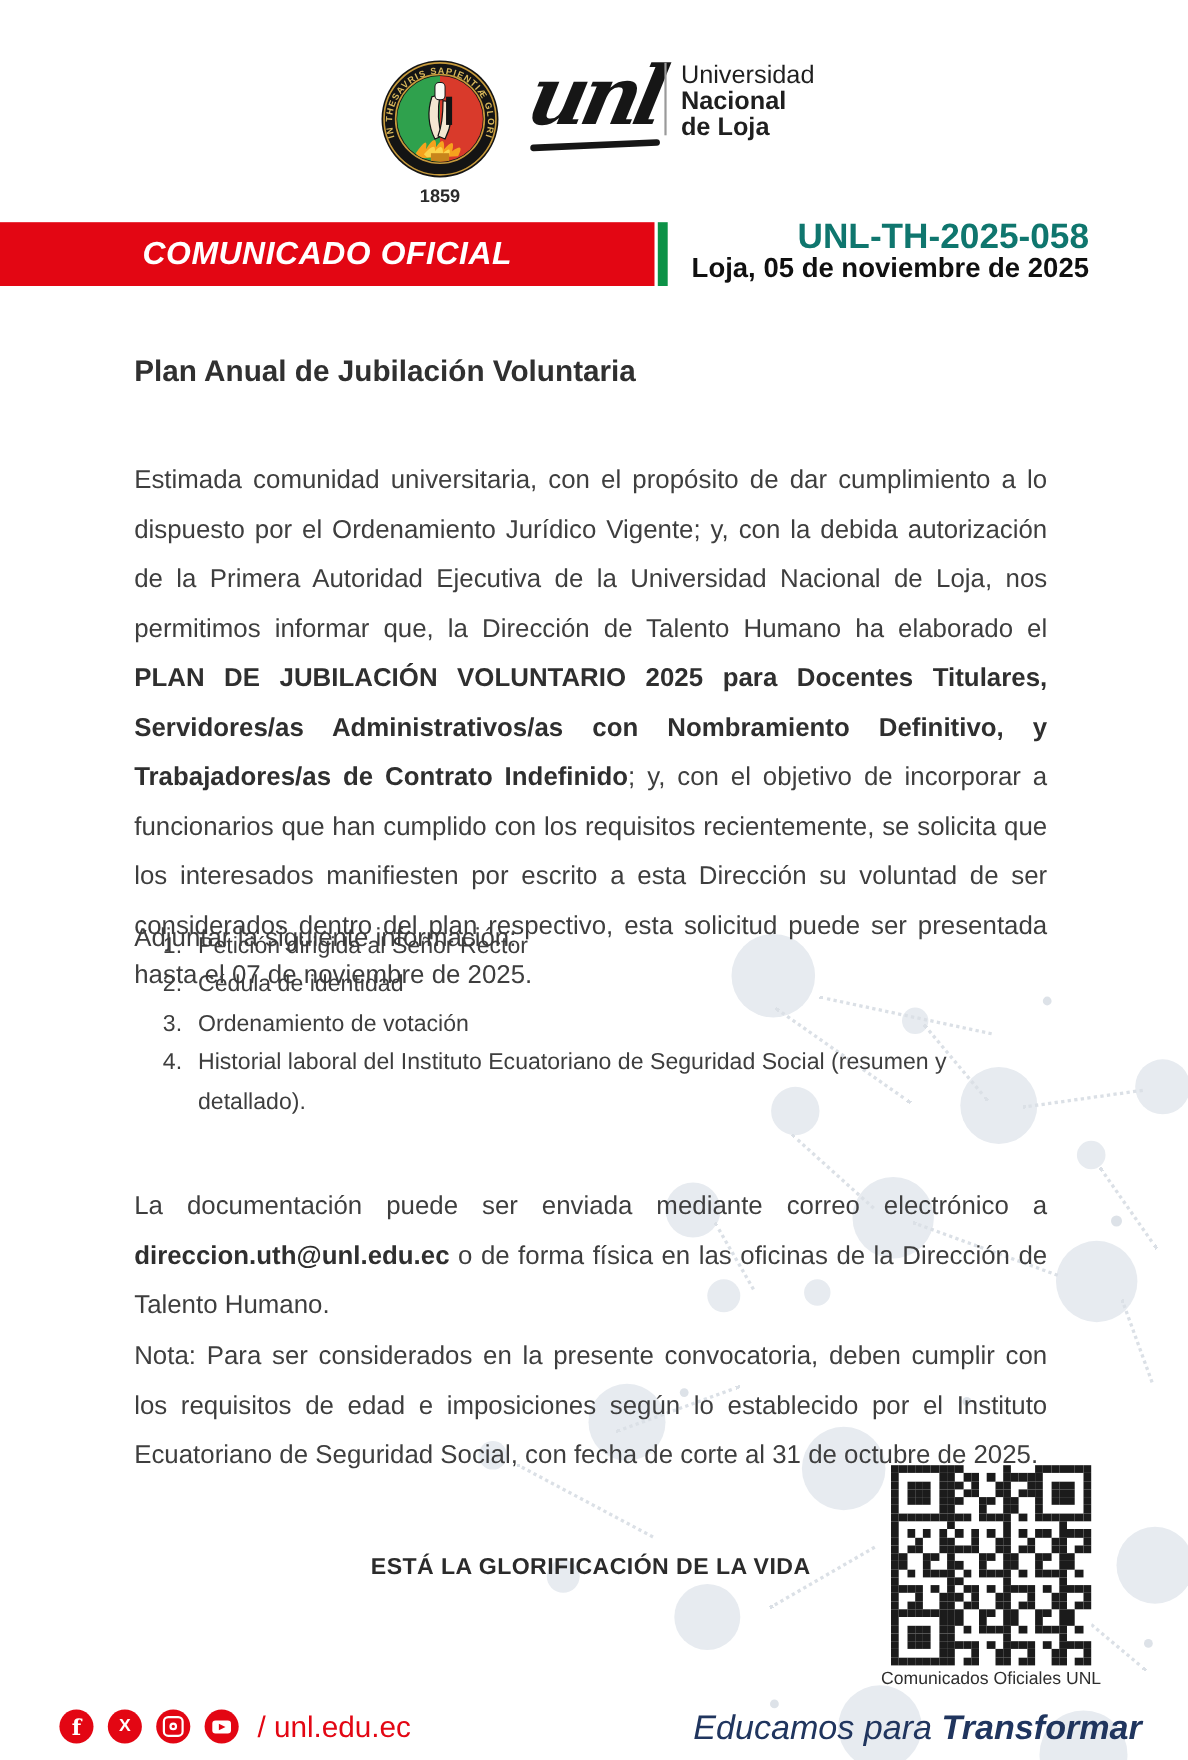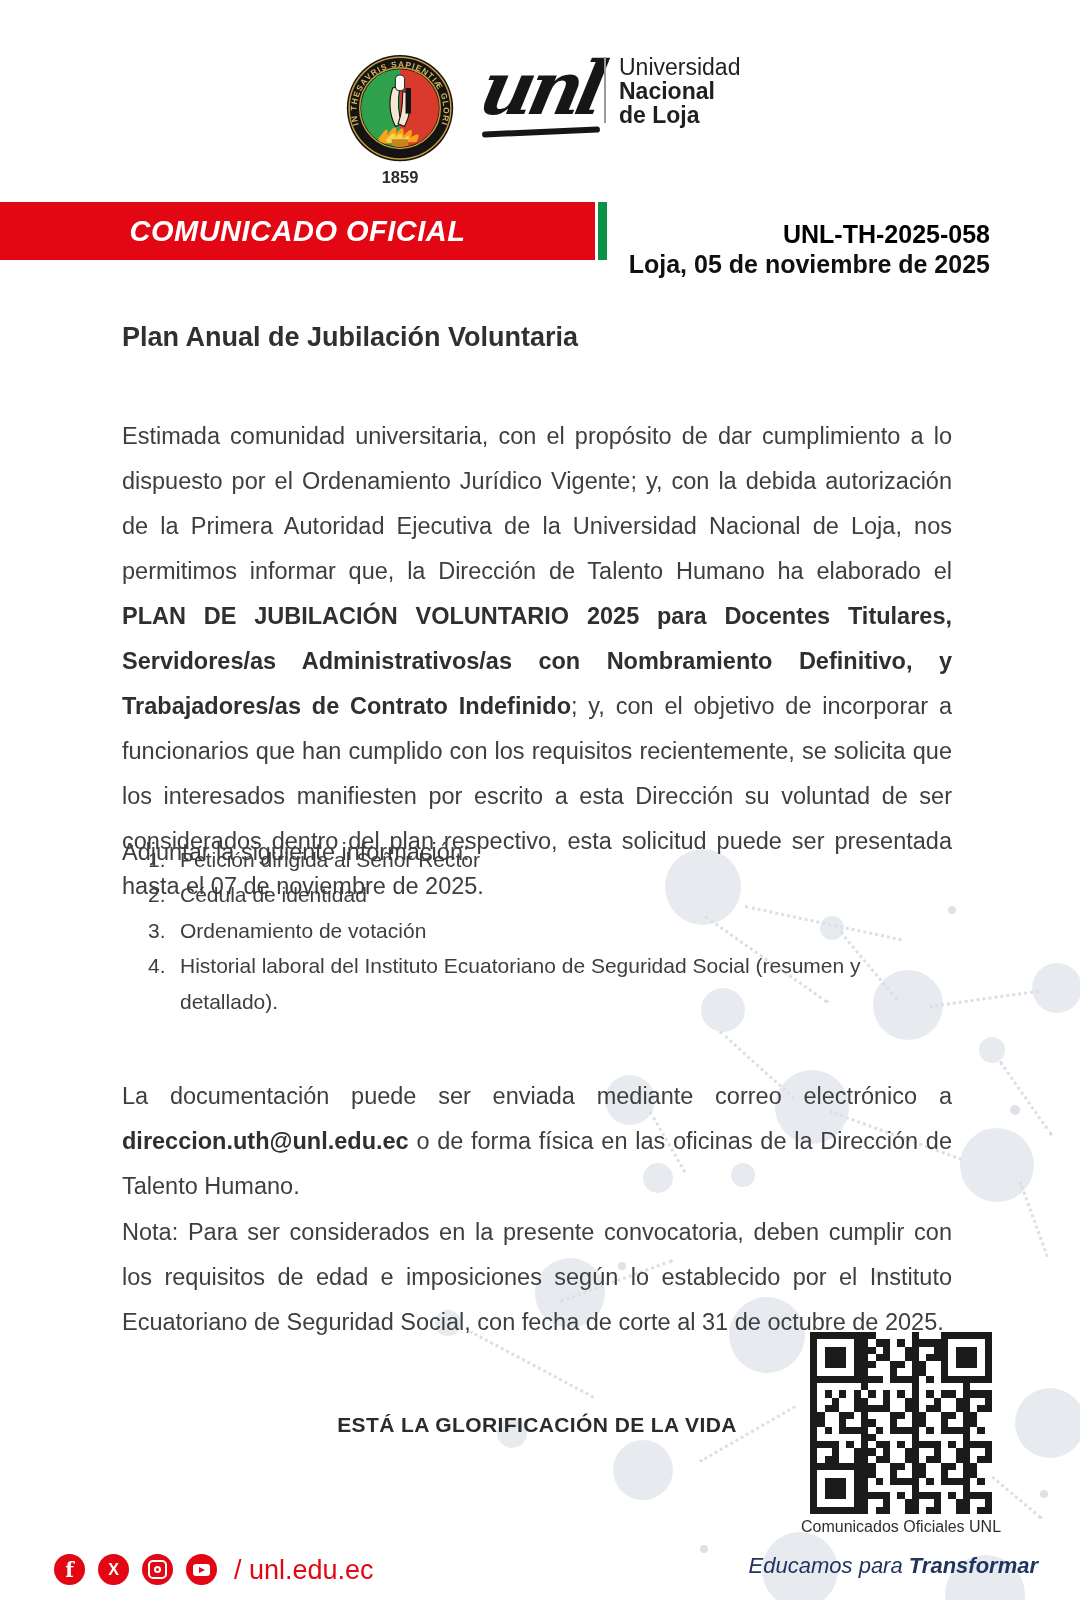--- a/index.html
+++ b/index.html
@@ -19,21 +19,21 @@
   .hdr-bar{position:absolute;left:604px;top:12px;width:2px;height:66px;background:#9a9a9a;}
   .uni-name{position:absolute;left:619px;top:10px;font-size:23px;line-height:24px;color:#1f1f1f;}
   .uni-name .l1{font-weight:400;}
   .uni-name .l2,.uni-name .l3{font-weight:700;}
   
   .banner-red{position:absolute;left:0;top:202px;width:595px;height:58px;background:#E30613;
               display:flex;align-items:center;justify-content:center;z-index:2;}
   .banner-red span{color:#ffffff;font-size:29px;font-weight:800;letter-spacing:.5px;font-style:italic;}
   .banner-green{position:absolute;left:598px;top:202px;width:9px;height:58px;background:#0C9247;z-index:2;}
   .banner-meta{position:absolute;right:90px;top:199px;text-align:right;line-height:30px;z-index:2;}
-  .banner-ref{color:#000000;font-size:25px;font-weight:800;margin-top:20px;}
+  .banner-ref{color:#0f766e;font-size:32px;font-weight:800;}
   .banner-date{color:#101010;font-size:25px;font-weight:800;}
   
   .doc-title{position:absolute;left:122px;top:322px;font-size:27px;font-weight:700;color:#303030;z-index:1;}
   .body-block{position:absolute;left:122px;width:830px;font-size:23.5px;line-height:45px;
               color:#3e3e3e;text-align:justify;z-index:1;}
   .body-block b{color:#2f2f2f;}
   .p-intro{top:390px;}
   .p-attach-h{top:806px;text-align:left;}
   .attach-list{position:absolute;left:122px;top:842px;width:830px;margin:0;padding:0;list-style:none;
                counter-reset:it;font-size:21px;line-height:35.4px;color:#3e3e3e;z-index:1;}
@@ -58,21 +58,21 @@
       justify-content:center;color:#fff;font-weight:800;}
   .sc.fb{font-size:20px;font-family:"DejaVu Serif",serif;}
   .sc.xx{font-size:16px;}
   .ig{position:relative;width:15px;height:15px;border:2px solid #fff;border-radius:5px;display:block;}
   .ig::after{content:"";position:absolute;left:4px;top:4px;width:7px;height:7px;border:2px solid #fff;
              border-radius:50%;box-sizing:border-box;}
   .yt{position:relative;width:17px;height:12px;background:#fff;border-radius:3px;display:block;}
   .yt::after{content:"";position:absolute;left:6px;top:3px;border-left:6px solid #E30613;
              border-top:3px solid transparent;border-bottom:3px solid transparent;}
   .site{position:absolute;left:234px;top:1555px;font-size:27px;font-weight:400;color:#E30613;z-index:2;}
-  .slogan{position:absolute;right:42px;top:1553px;font-size:22px;font-style:italic;color:#20355E;z-index:2;}
+  .slogan{position:absolute;right:42px;top:1553px;font-size:31px;font-style:italic;color:#20355E;z-index:2;}
   .slogan .sl-n{font-weight:400;}
   .slogan .sl-b{font-weight:800;}
 </style>
 </head>
 <body>
 
 <div id="page">
 
   <div>
     <div class="dc" style="left:665px;top:849px;width:76px;height:76px;"></div>

